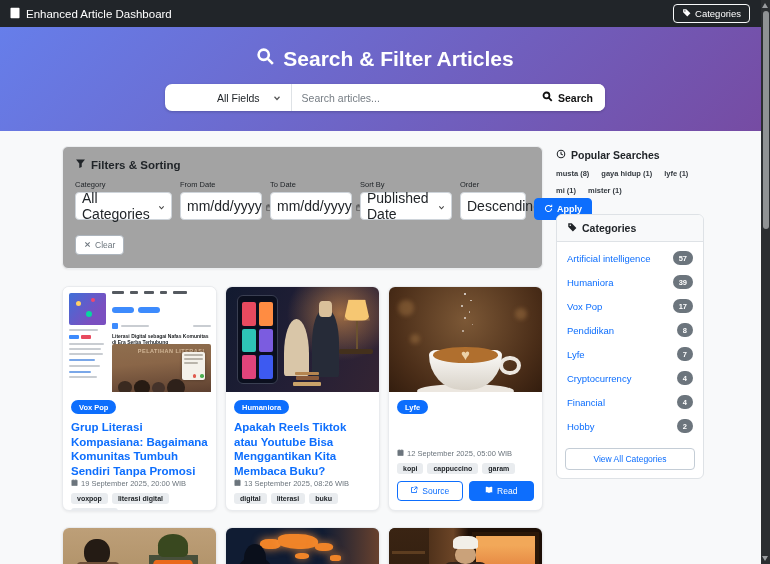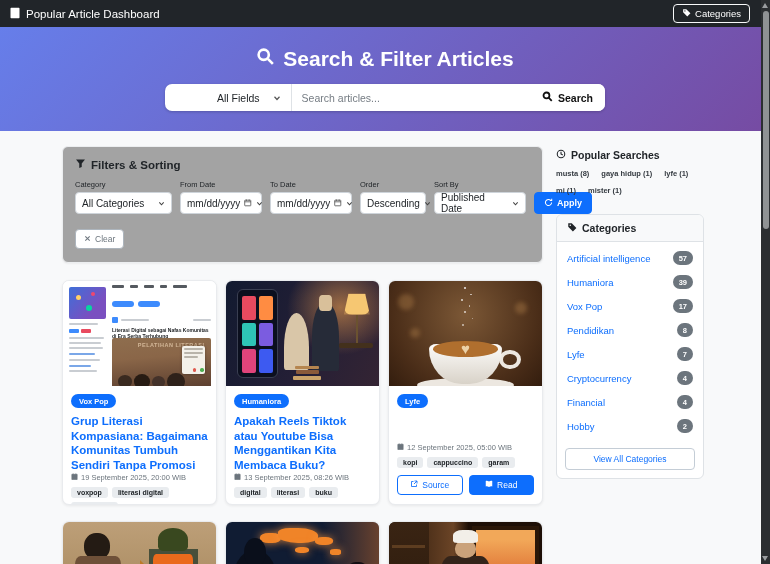--- a/index.html
+++ b/index.html
@@ -30,21 +30,21 @@
   
   .container { width:642px; margin:15px 0 0 62px; display:flex; gap:13px; }
   .main-col { width:481px; flex-shrink:0; }
   .side-col { width:148px; flex-shrink:0; }
 
   
   .filter-card { background:#a3a3a3; border:1px solid #eceef0; border-radius:6px; box-shadow:0 1px 2px rgba(0,0,0,.05); padding:11px 12px 13px; margin-bottom:17px; }
   .filter-header { display:flex; align-items:center; gap:5px; font-size:11.5px; font-weight:bold; color:#212529; margin-bottom:9px; }
   .filter-row { display:flex; gap:8px; align-items:flex-end; }
   .f-group label { display:block; font-size:7.5px; color:#212529; margin-bottom:3px; }
-  .control { height:22px; border:1px solid #ced4da; border-radius:4px; background:#fff; font-size:10px; color:#212529; display:flex; align-items:center; justify-content:space-between; gap:4px; padding:0 6px; cursor:pointer; }
+  .control { height:28px; border:1px solid #ced4da; border-radius:4px; background:#fff; font-size:14px; color:#212529; display:flex; align-items:center; justify-content:space-between; gap:4px; padding:0 6px; cursor:pointer; }
   .ctl-icons { display:flex; align-items:center; gap:4px; }
   .w-cat { width:97px; } .w-date { width:82px; } .w-sort { width:92px; } .w-order { width:66px; }
   .apply-btn { height:22px; display:flex; align-items:center; gap:4px; background:#0d6efd; border:1px solid #0d6efd; color:#fff; border-radius:4px; font-size:9px; font-weight:600; padding:0 9px; cursor:pointer; font-family:inherit; }
   .clear-btn { margin-top:15px; display:inline-flex; align-items:center; gap:4px; height:20px; background:#fff; border:1px solid #adb5bd; color:#6c757d; border-radius:4px; font-size:8.5px; padding:0 8px; cursor:pointer; font-family:inherit; }
 
   
   .cards-grid { display:grid; grid-template-columns:repeat(3,1fr); gap:8px; }
   .cards-grid.row2 { margin-top:16px; }
   .card { background:#fff; border:1px solid #e9ebee; border-radius:7px; box-shadow:0 1px 3px rgba(0,0,0,.07); overflow:hidden; display:flex; flex-direction:column; height:225px; }
   .card-img { height:105px; position:relative; overflow:hidden; flex-shrink:0; }
@@ -150,21 +150,21 @@
 </head>
 <body>
 
 <div class="navbar">
   <div class="brand">
     <span>
       <svg width="12" height="12" viewBox="0 0 16 16" fill="#fff">
           <path d="M3 1h10a1 1 0 0 1 1 1v12a1 1 0 0 1-1 1H3a1 1 0 0 1-1-1V2a1 1 0 0 1 1-1zm1.5 3h7v1.4h-7V4zm0 3h7v1.2h-7V7zm0 2.8h7V11h-7V9.8z"></path>
         </svg>
     </span>
-    <span>Popular Article Dashboard</span>
+    <span>Enhanced Article Dashboard</span>
   </div>
   <button class="nav-cat-btn">
     <span>
       <svg width="9" height="9" viewBox="0 0 16 16" fill="#fff">
           <path d="M2 2h5.6L15 9.4 9.4 15 2 7.6V2zm3.2 2a1.2 1.2 0 1 0 0 2.4 1.2 1.2 0 0 0 0-2.4z"></path>
         </svg>
     </span>
     <span>Categories</span>
   </button>
 </div>
@@ -252,32 +252,32 @@
                     <line x1="5" y1="1" x2="5" y2="4"></line>
                     <line x1="11" y1="1" x2="11" y2="4"></line>
                   </svg></span>
               <span><svg width="7" height="7" viewBox="0 0 16 16" fill="none" stroke="#444" stroke-width="2.4">
                     <polyline points="3,5.5 8,11 13,5.5"></polyline>
                   </svg></span>
             </span>
           </div>
         </div>
         <div class="f-group">
+          <label>Sort By</label>
+          <div class="control w-sort">
+            <span>Published Date</span>
+            <span><svg width="7" height="7" viewBox="0 0 16 16" fill="none" stroke="#444" stroke-width="2.4">
+                  <polyline points="3,5.5 8,11 13,5.5"></polyline>
+                </svg></span>
+          </div>
+        </div>
+        <div class="f-group">
           <label>Order</label>
           <div class="control w-order">
             <span>Descending</span>
-            <span><svg width="7" height="7" viewBox="0 0 16 16" fill="none" stroke="#444" stroke-width="2.4">
-                  <polyline points="3,5.5 8,11 13,5.5"></polyline>
-                </svg></span>
-          </div>
-        </div>
-        <div class="f-group">
-          <label>Sort By</label>
-          <div class="control w-sort">
-            <span>Published Date</span>
             <span><svg width="7" height="7" viewBox="0 0 16 16" fill="none" stroke="#444" stroke-width="2.4">
                   <polyline points="3,5.5 8,11 13,5.5"></polyline>
                 </svg></span>
           </div>
         </div>
         <button class="apply-btn">
           <span>
             <svg width="9" height="9" viewBox="0 0 16 16" fill="none" stroke="#fff" stroke-width="1.8">
                 <path d="M13.5 8a5.5 5.5 0 1 1-1.6-3.9"></path>
                 <polyline points="13.7,1.4 13.7,4.6 10.5,4.6" fill="none"></polyline>

